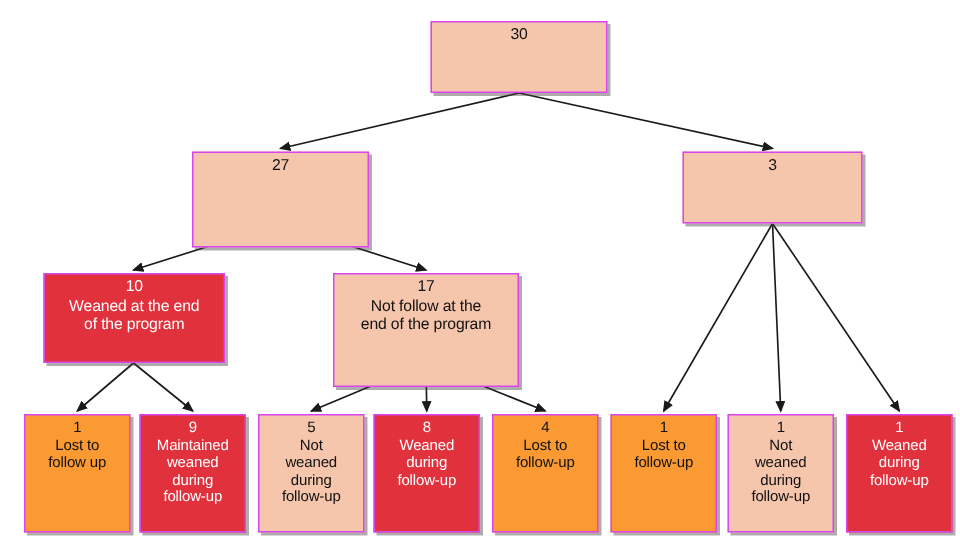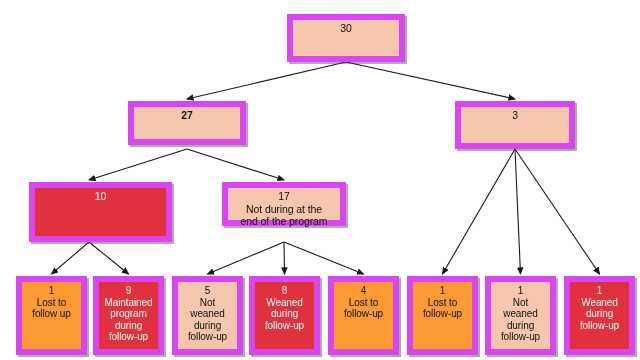--- a/index.html
+++ b/index.html
@@ -24,21 +24,21 @@
   #connectors {
     position: absolute;
     left: 0; top: 0;
     width: 640px;
     height: 360px;
     pointer-events: none;
   }
   .node {
     position: absolute;
     box-sizing: border-box;
-    border: 6px solid #d946ef;
+    border: 1px solid #d946ef;
     display: flex;
     flex-direction: column;
     align-items: center;
     justify-content: flex-start;
     padding: 3px 2px 2px 2px;
     text-align: center;
     line-height: 1.12;
     letter-spacing: -0.1px;
     box-shadow: 2px 2px 0 rgba(80,70,70,0.45);
   }
@@ -85,43 +85,45 @@
         <line x1="284" y1="242" x2="363.5" y2="274" stroke="#1a1a1a" stroke-width="1.1" marker-end="url(#arrowhead)"></line>
         <line x1="515" y1="149" x2="442.5" y2="274" stroke="#1a1a1a" stroke-width="1.1" marker-end="url(#arrowhead)"></line>
         <line x1="515" y1="149" x2="520.5" y2="274" stroke="#1a1a1a" stroke-width="1.1" marker-end="url(#arrowhead)"></line>
         <line x1="515" y1="149" x2="599.5" y2="274" stroke="#1a1a1a" stroke-width="1.1" marker-end="url(#arrowhead)"></line>
       </g>
   </svg>
   <div id="node-layer">
       <div class="node lvl1 fill-peach" style="left: 287px; top: 14px; width: 118px; height: 48px;">
         <span class="count">30</span>
       </div>
-      <div class="node lvl2 fill-peach" style="left: 128px; top: 101px; width: 118px; height: 44px; font-weight: bold;">
+      <div class="node lvl2 fill-peach" style="left: 128px; top: 101px; width: 118px; height: 64px;">
         <span class="count">27</span>
       </div>
       <div class="node lvl2 fill-peach" style="left: 455px; top: 101px; width: 120px; height: 48px;">
         <span class="count">3</span>
       </div>
-      <div class="node lvl3 fill-red" style="left: 29px; top: 182px; width: 143px; height: 60px;">
+      <div class="node lvl3 fill-red" style="left: 29px; top: 182px; width: 121px; height: 60px;">
         <span class="count">10</span>
+        <span class="label">Weaned at the end
+of the program</span>
       </div>
-      <div class="node lvl3 fill-peach" style="left: 222px; top: 182px; width: 124px; height: 44px;">
+      <div class="node lvl3 fill-peach" style="left: 222px; top: 182px; width: 124px; height: 76px;">
         <span class="count">17</span>
-        <span class="label">Not during at the
+        <span class="label">Not follow at the
 end of the program</span>
       </div>
       <div class="node lvl4 fill-orange" style="left: 16px; top: 276px; width: 71px; height: 79px;">
         <span class="count">1</span>
         <span class="label">Lost to
 follow up</span>
       </div>
       <div class="node lvl4 fill-red" style="left: 93px; top: 276px; width: 71px; height: 79px;">
         <span class="count">9</span>
         <span class="label">Maintained
-program
+weaned
 during
 follow-up</span>
       </div>
       <div class="node lvl4 fill-peach" style="left: 172px; top: 276px; width: 71px; height: 79px;">
         <span class="count">5</span>
         <span class="label">Not
 weaned
 during
 follow-up</span>
       </div>

